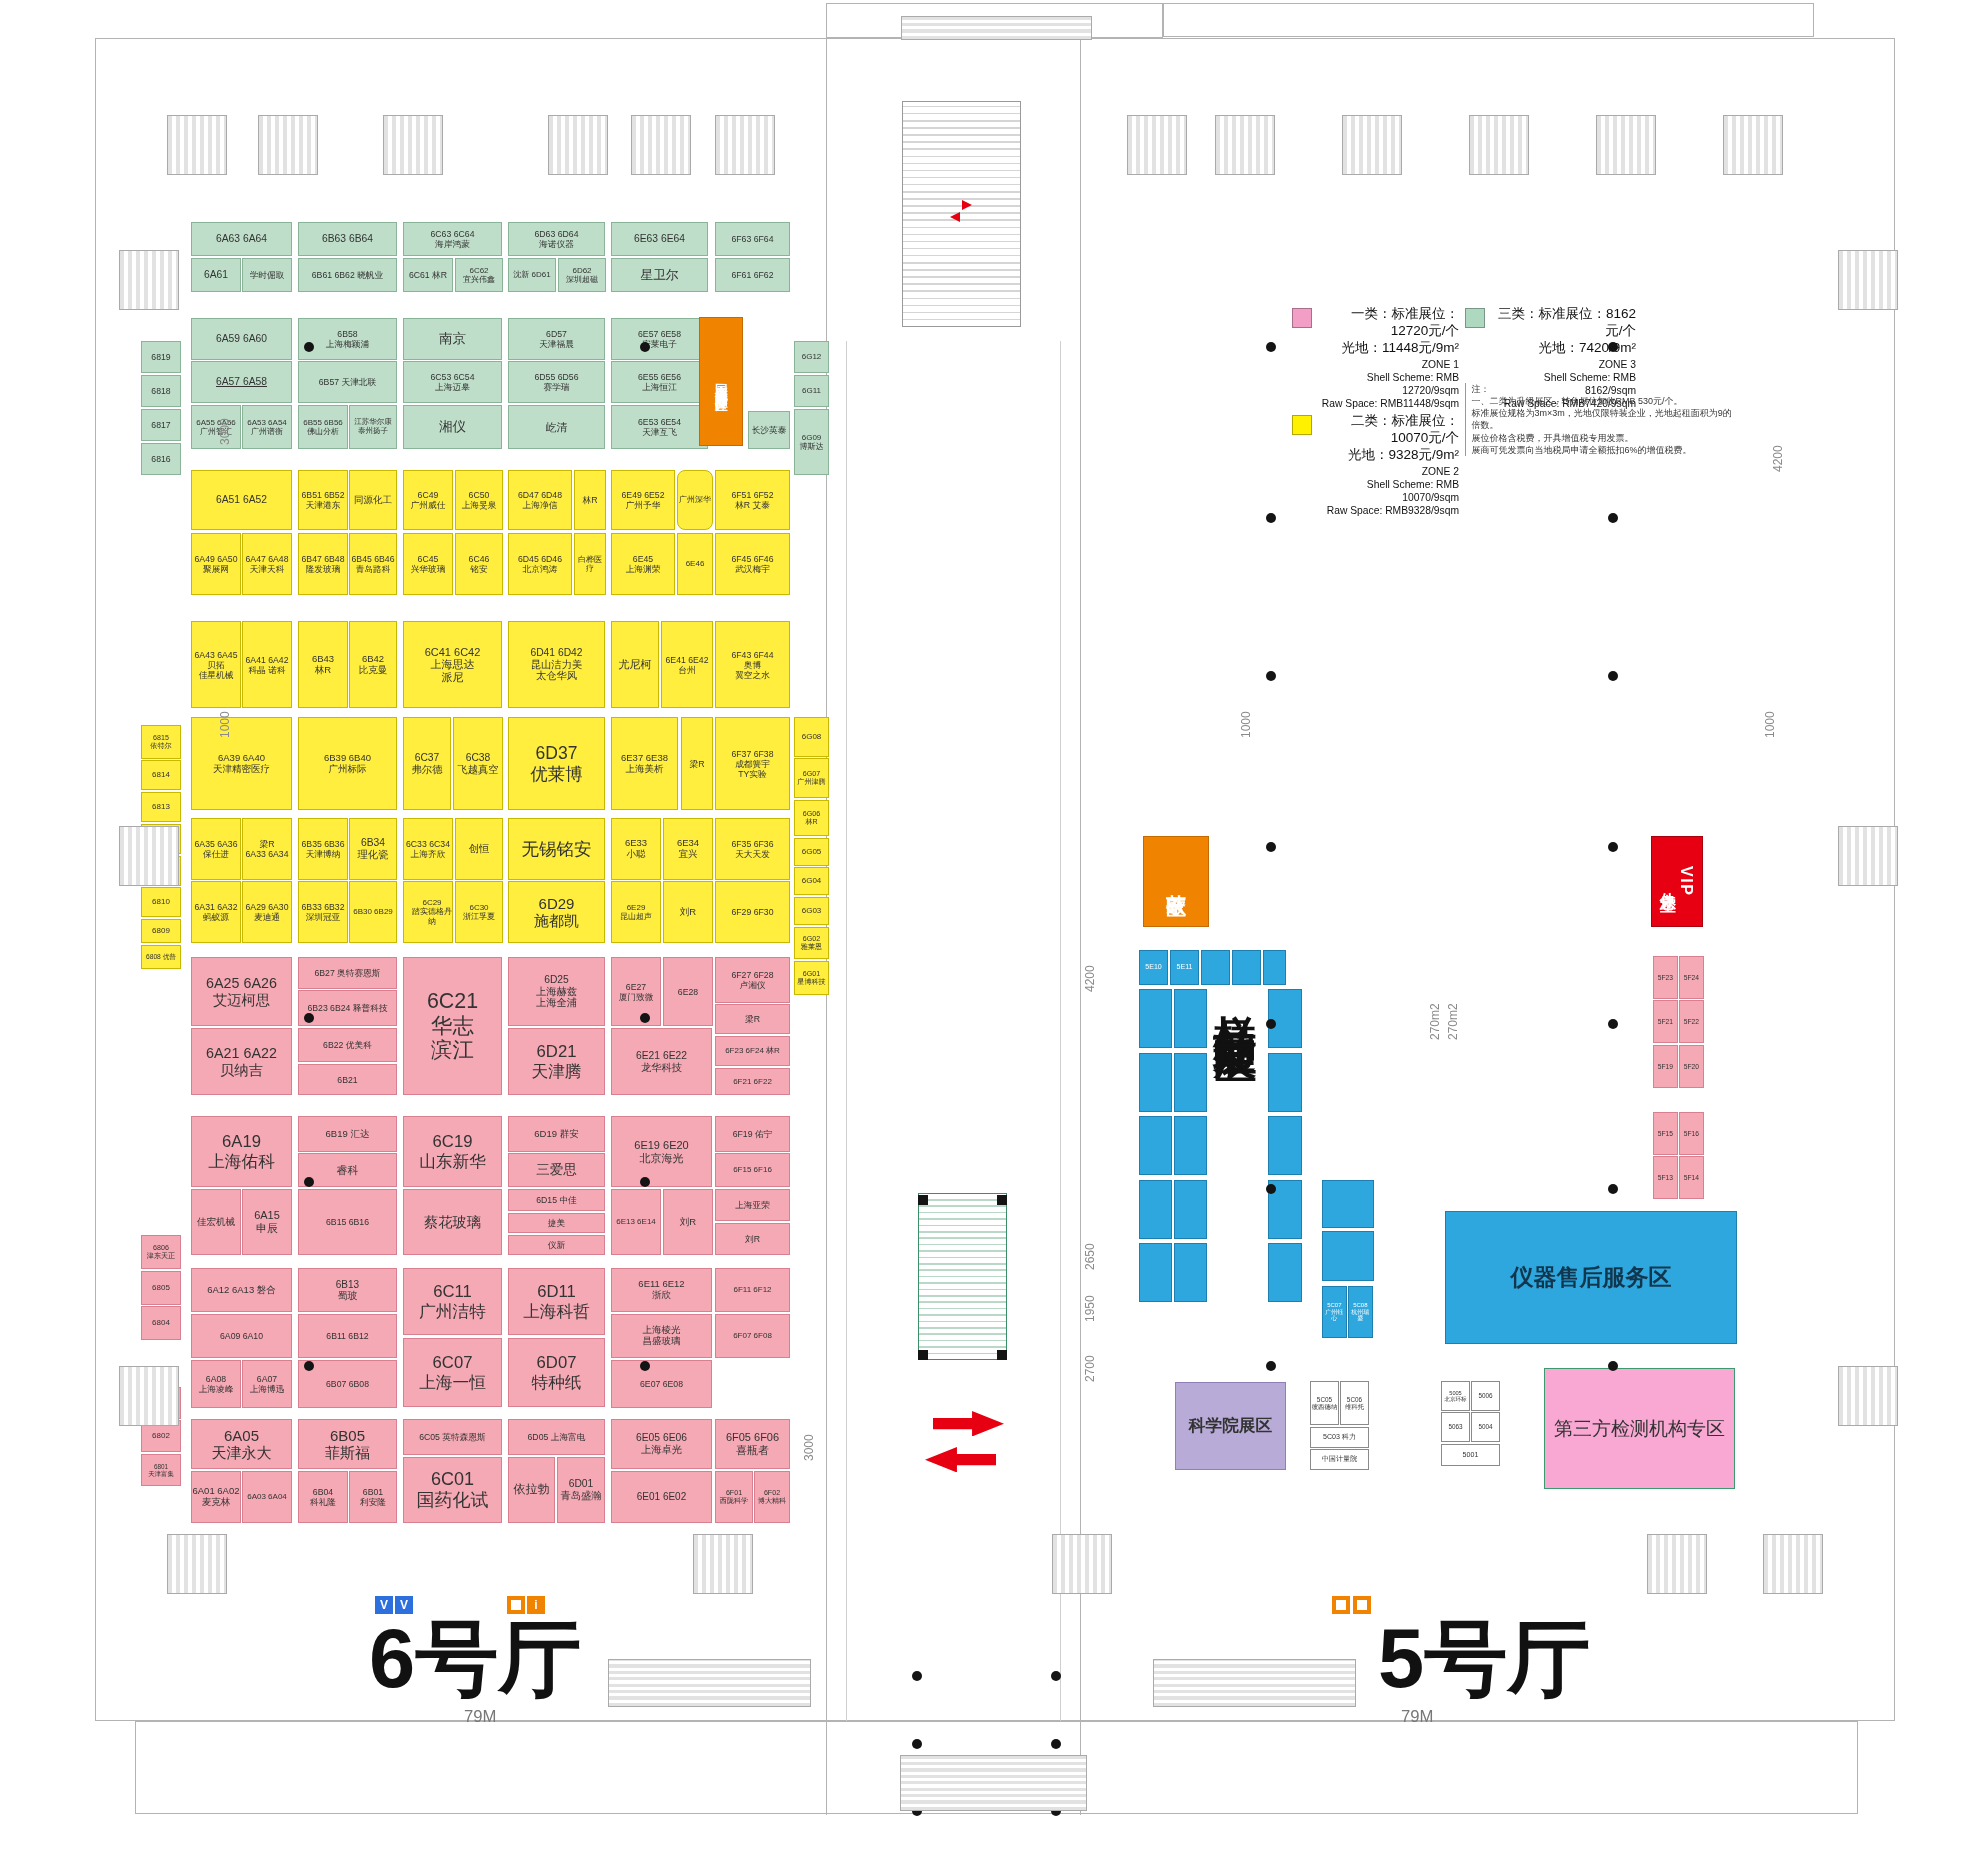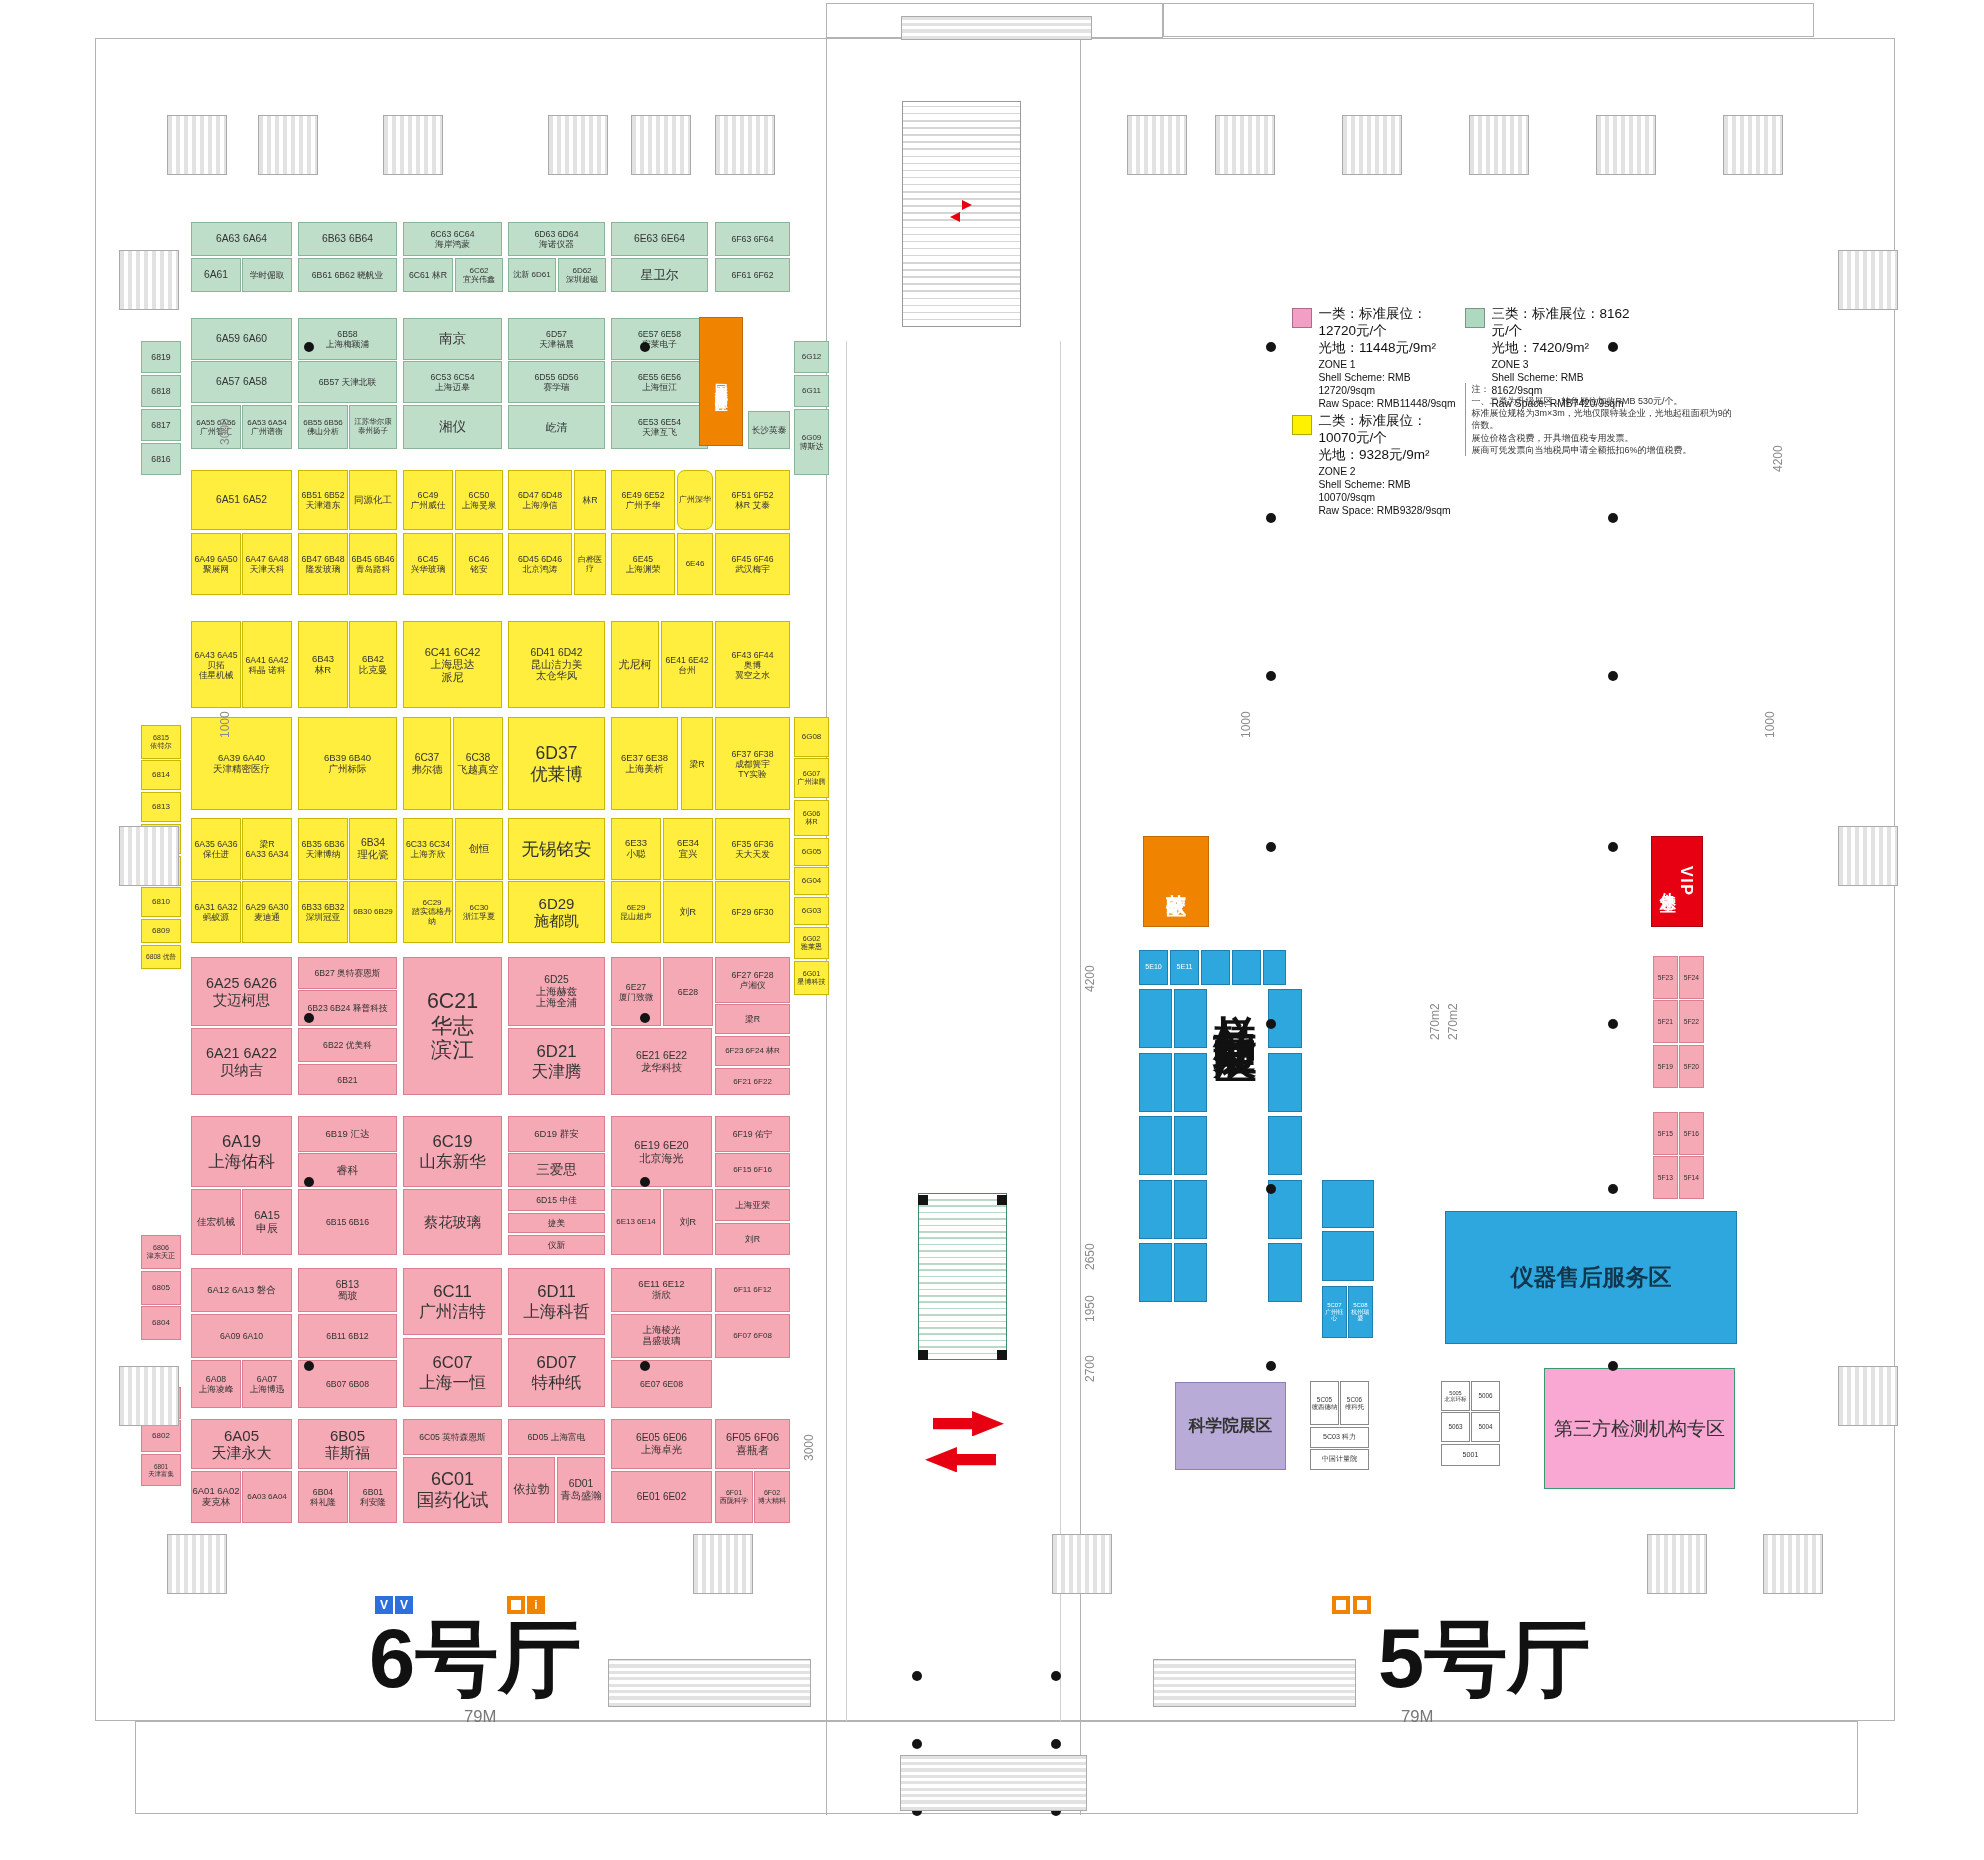--- a/index.html
+++ b/index.html
@@ -28,21 +28,21 @@
   .c-o{background:#f08300;border-color:#c56a00;color:#fff;font-weight:bold;}
   .c-r{background:#e60012;border-color:#a8000d;color:#fff;font-weight:bold;}
   .c-w{background:#fff;border-color:#8a8a8a;}
   .c-v{background:#b9abd8;border-color:#8f7fb5;font-weight:bold;}
   .c-t{background:#f9a8d4;border-color:#3d9a6e;font-weight:normal;}
   .vert{writing-mode:vertical-rl;letter-spacing:1.6px;}
   .hdr{position:absolute;left:1334px;top:191px;color:#111;}
   .hdr .d{font-size:24.6px;font-weight:bold;line-height:1.15;}
   .hdr .v{font-size:26px;font-weight:bold;line-height:1.15;}
   .hdr .e{font-size:17.5px;font-weight:bold;line-height:1.3;}
-  .lg{position:absolute;display:flex;gap:6.4px;align-items:flex-start;}
+  .lg{position:absolute;display:flex;gap:6.4px;align-items:flex-start;text-align:right;}
   .chip{width:18px;height:18px;border:0.8px solid rgba(0,0,0,.3);flex:0 0 auto;margin-top:1.6px;}
   .lg .cn{font-size:13.5px;white-space:pre-line;line-height:1.25;color:#111;}
   .lg .en{font-size:10.3px;white-space:pre-line;line-height:1.25;color:#111;margin-top:2.4px;}
   .note{position:absolute;left:1465px;top:383px;width:262px;font-size:9px;line-height:1.35;color:#333;white-space:pre-line;border-left:1.2px solid #999;padding-left:5.6px;}
   .hall-label{position:absolute;font-size:83px;font-weight:bold;color:#111;}
   .wlabel{position:absolute;font-size:16.7px;color:#777;}
   .meeting{position:absolute;left:1304px;top:830px;width:285px;height:348px;border:1.2px solid #777;box-sizing:border-box;background:#fff;}
   .meeting .mv{position:absolute;left:50%;top:0;width:1.2px;height:100%;background:#777;}
   .meeting .mh{position:absolute;left:0;top:171px;width:100%;height:1.2px;background:#777;}
   .mlabel{position:absolute;font-size:22px;color:#111;white-space:nowrap;}
@@ -161,21 +161,21 @@
 深圳超磁</div>
       <div class="bo c-g" style="left: 611px; top: 222px; width: 97px; height: 34px; font-size: 10.3px;">6E63  6E64</div>
       <div class="bo c-g" style="left: 611px; top: 258px; width: 97px; height: 34px; font-size: 12.7px;">星卫尔</div>
       <div class="bo c-g" style="left: 715px; top: 222px; width: 75px; height: 34px; font-size: 8.7px;">6F63  6F64</div>
       <div class="bo c-g" style="left: 715px; top: 258px; width: 75px; height: 34px; font-size: 8.7px;">6F61  6F62</div>
       <div class="bo c-g" style="left: 141px; top: 341px; width: 40px; height: 32px; font-size: 8.7px;">6819</div>
       <div class="bo c-g" style="left: 141px; top: 375px; width: 40px; height: 32px; font-size: 8.7px;">6818</div>
       <div class="bo c-g" style="left: 141px; top: 409px; width: 40px; height: 32px; font-size: 8.7px;">6817</div>
       <div class="bo c-g" style="left: 141px; top: 443px; width: 40px; height: 32px; font-size: 8.7px;">6816</div>
       <div class="bo c-g" style="left: 191px; top: 318px; width: 101px; height: 42px; font-size: 10.3px;">6A59  6A60</div>
-      <div class="bo c-g" style="left: 191px; top: 361px; width: 101px; height: 42px; font-size: 10.3px;">6A57  6A58</div>
+      <div class="bo c-g" style="left: 191px; top: 361px; width: 101px; height: 42px; font-size: 10.3px; text-decoration: underline;">6A57  6A58</div>
       <div class="bo c-g" style="left: 191px; top: 405px; width: 50px; height: 44px; font-size: 8px;">6A55  6A56
 广州智汇</div>
       <div class="bo c-g" style="left: 242px; top: 405px; width: 50px; height: 44px; font-size: 8px;">6A53  6A54
 广州谱衡</div>
       <div class="bo c-g" style="left: 298px; top: 318px; width: 99px; height: 42px; font-size: 8.7px;">6B58
 上海梅颖浦</div>
       <div class="bo c-g" style="left: 298px; top: 361px; width: 99px; height: 42px; font-size: 8.7px;">6B57  天津北联</div>
       <div class="bo c-g" style="left: 298px; top: 405px; width: 50px; height: 44px; font-size: 8px;">6B55  6B56
 佛山分析</div>
       <div class="bo c-g" style="left: 349px; top: 405px; width: 48px; height: 44px; font-size: 7.5px;">江苏华尔康

